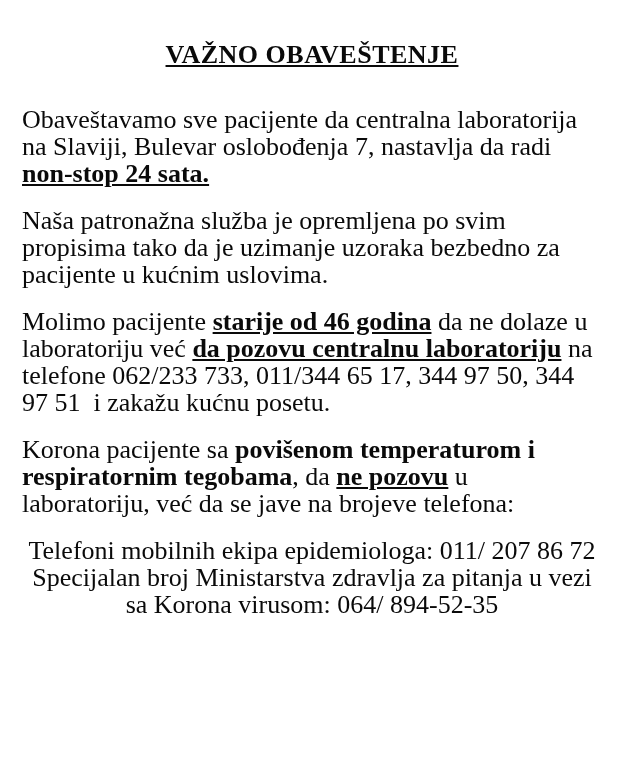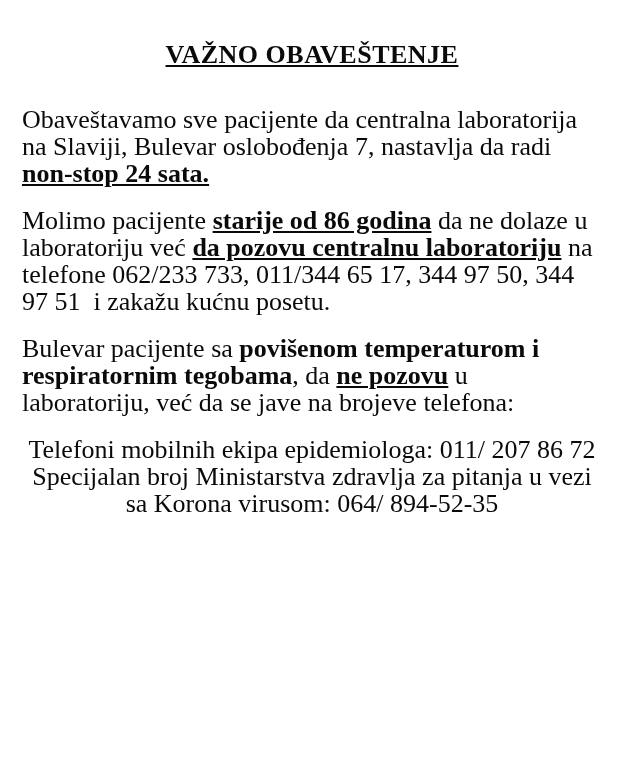--- a/index.html
+++ b/index.html
@@ -52,23 +52,24 @@
 </head>
 <body>
 
 <div class="page">
 
   <h1 class="title">VAŽNO OBAVEŠTENJE</h1>
 
   <p class="para"><span class="r">Obaveštavamo sve pacijente da centralna laboratorija na Slaviji, Bulevar oslobođenja 7, nastavlja da radi </span><span class="r bu">non-stop 24 sata.</span></p>
 
 
+  <p class="para"><span class="r">Naša patronažna služba je opremljena po svim propisima tako da je uzimanje uzoraka bezbedno za pacijente u kućnim uslovima.</span></p>
 
-  <p class="para"><span class="r">Molimo pacijente </span><span class="r bu">starije od 86 godina</span><span class="r"> da ne dolaze u laboratoriju već </span><span class="r bu">da pozovu centralnu laboratoriju</span><span class="r"> na telefone 062/233 733, 011/344 65 17, 344 97 50, 344 97 51  i zakažu kućnu posetu.</span></p>
+  <p class="para"><span class="r">Molimo pacijente </span><span class="r bu">starije od 46 godina</span><span class="r"> da ne dolaze u laboratoriju već </span><span class="r bu">da pozovu centralnu laboratoriju</span><span class="r"> na telefone 062/233 733, 011/344 65 17, 344 97 50, 344 97 51  i zakažu kućnu posetu.</span></p>
 
-  <p class="para"><span class="r">Bulevar pacijente sa </span><span class="r b">povišenom temperaturom i respiratornim tegobama</span><span class="r">, da </span><span class="r bu">ne pozovu</span><span class="r"> u laboratoriju, već da se jave na brojeve telefona:</span></p>
+  <p class="para"><span class="r">Korona pacijente sa </span><span class="r b">povišenom temperaturom i respiratornim tegobama</span><span class="r">, da </span><span class="r bu">ne pozovu</span><span class="r"> u laboratoriju, već da se jave na brojeve telefona:</span></p>
 
   <p class="para">
       <span class="line"><span class="r">Telefoni mobilnih ekipa epidemiologa: 011/ 207 86 72</span></span>
       <span class="line"><span class="r">Specijalan broj Ministarstva zdravlja za pitanja u vezi sa Korona virusom: 064/ 894-52-35</span></span>
     </p>
 
 </div>
 
 </body></html>

